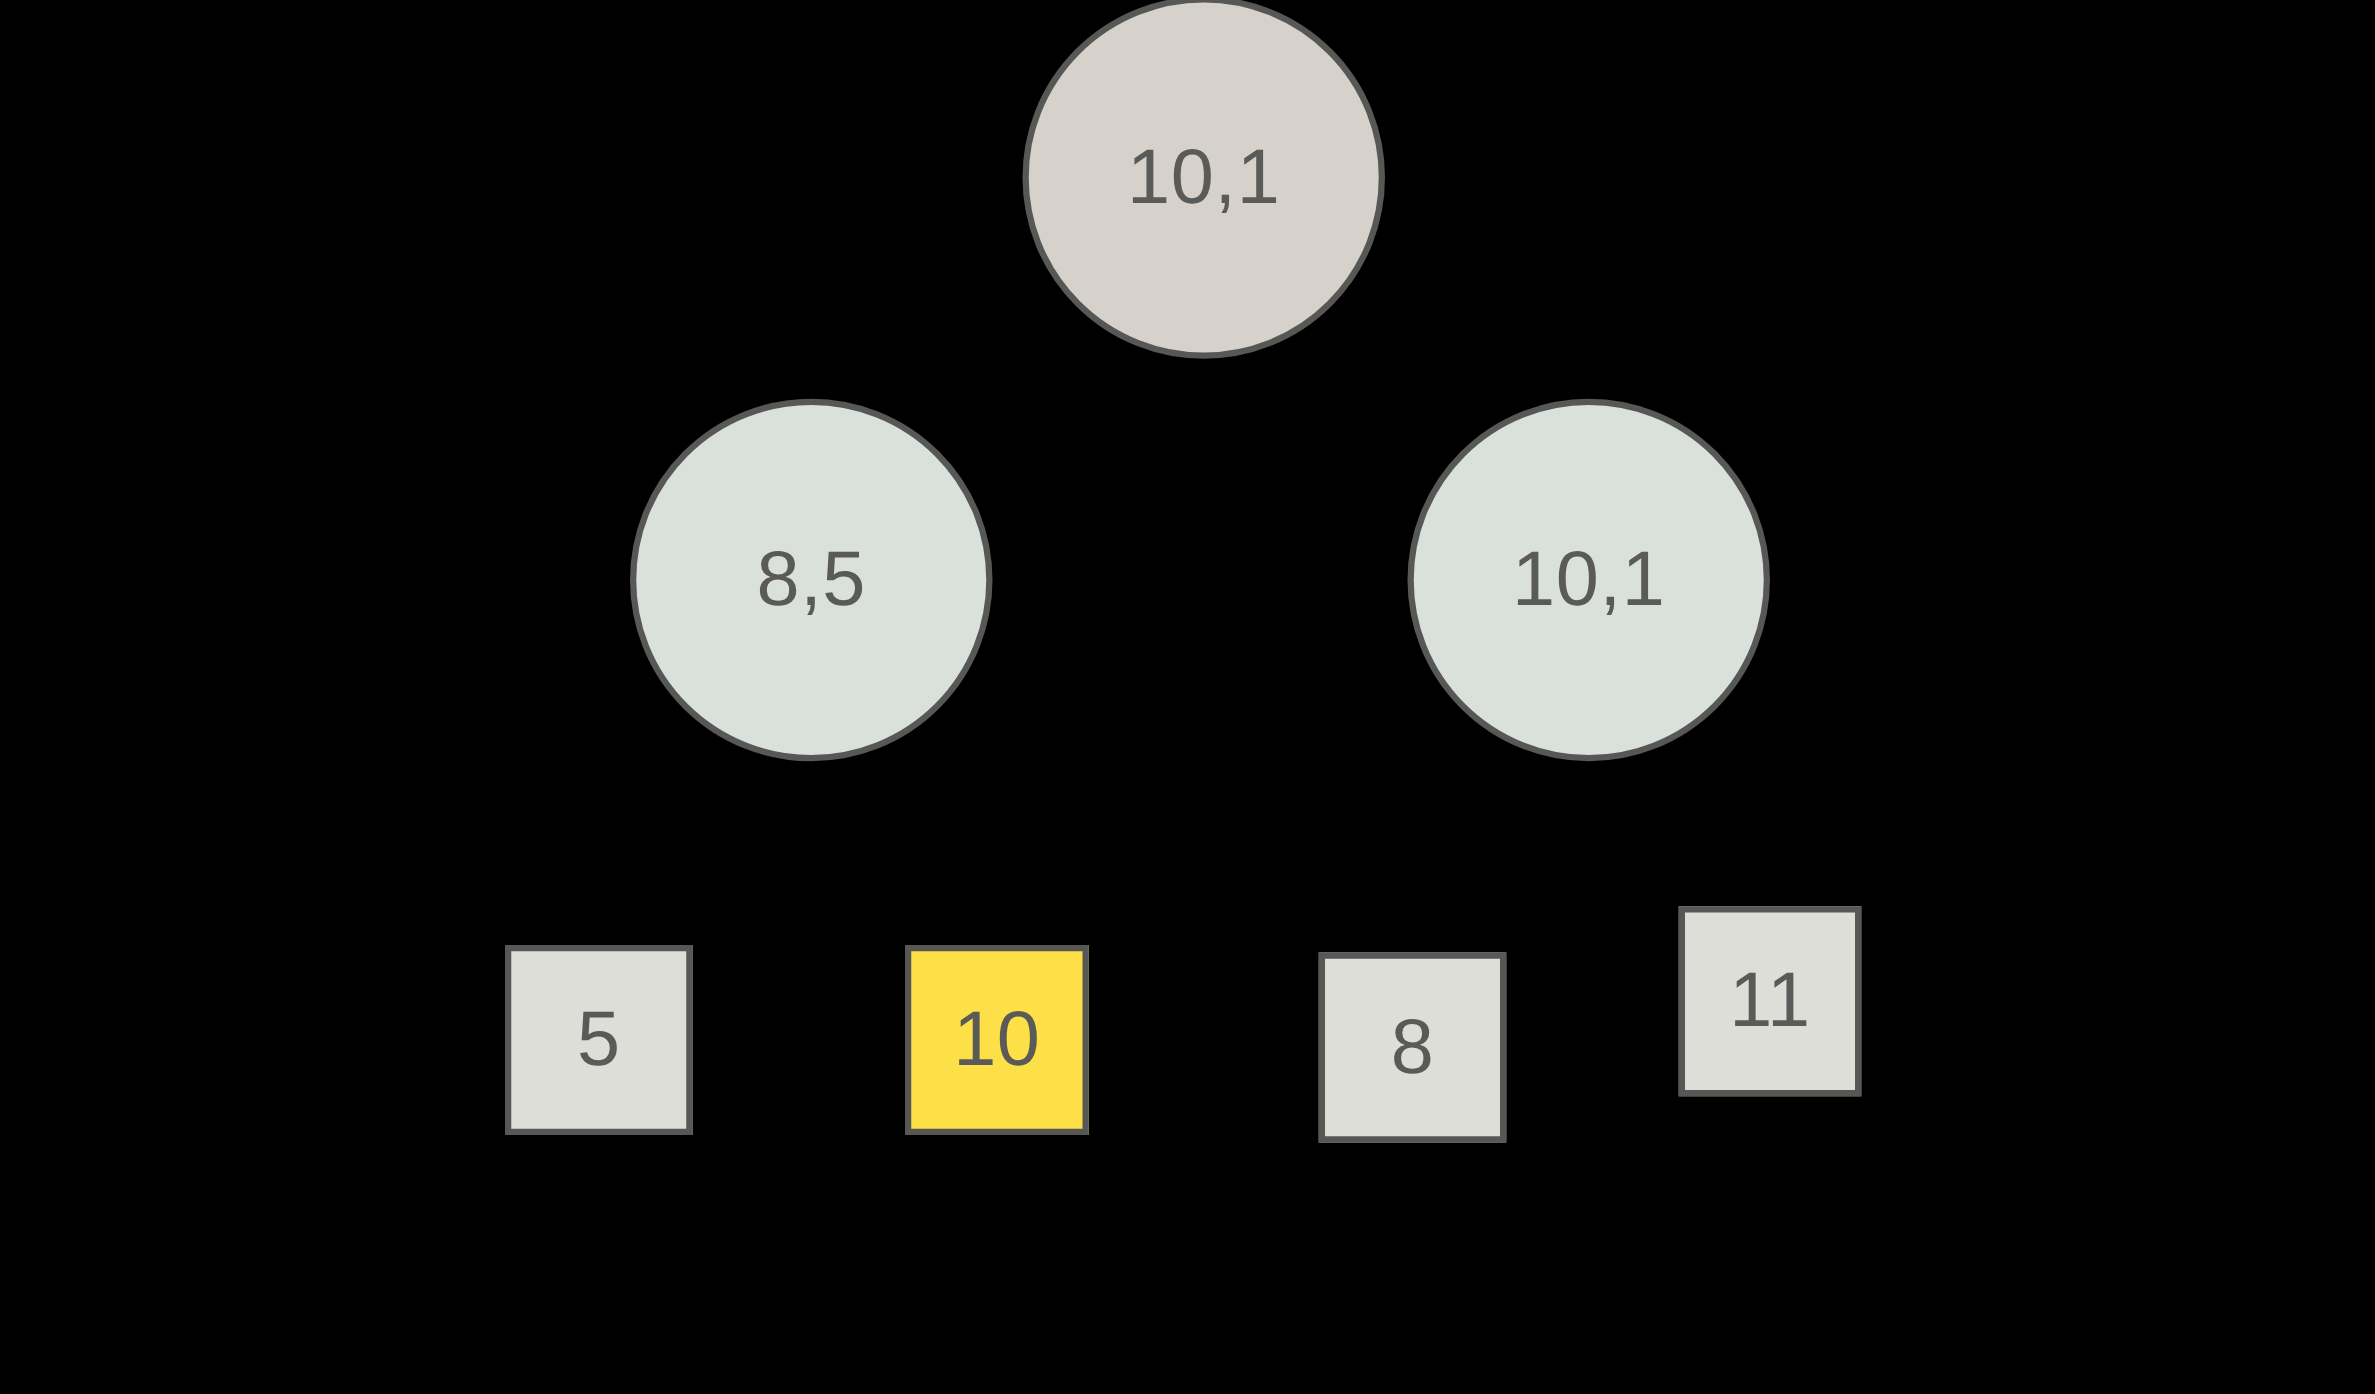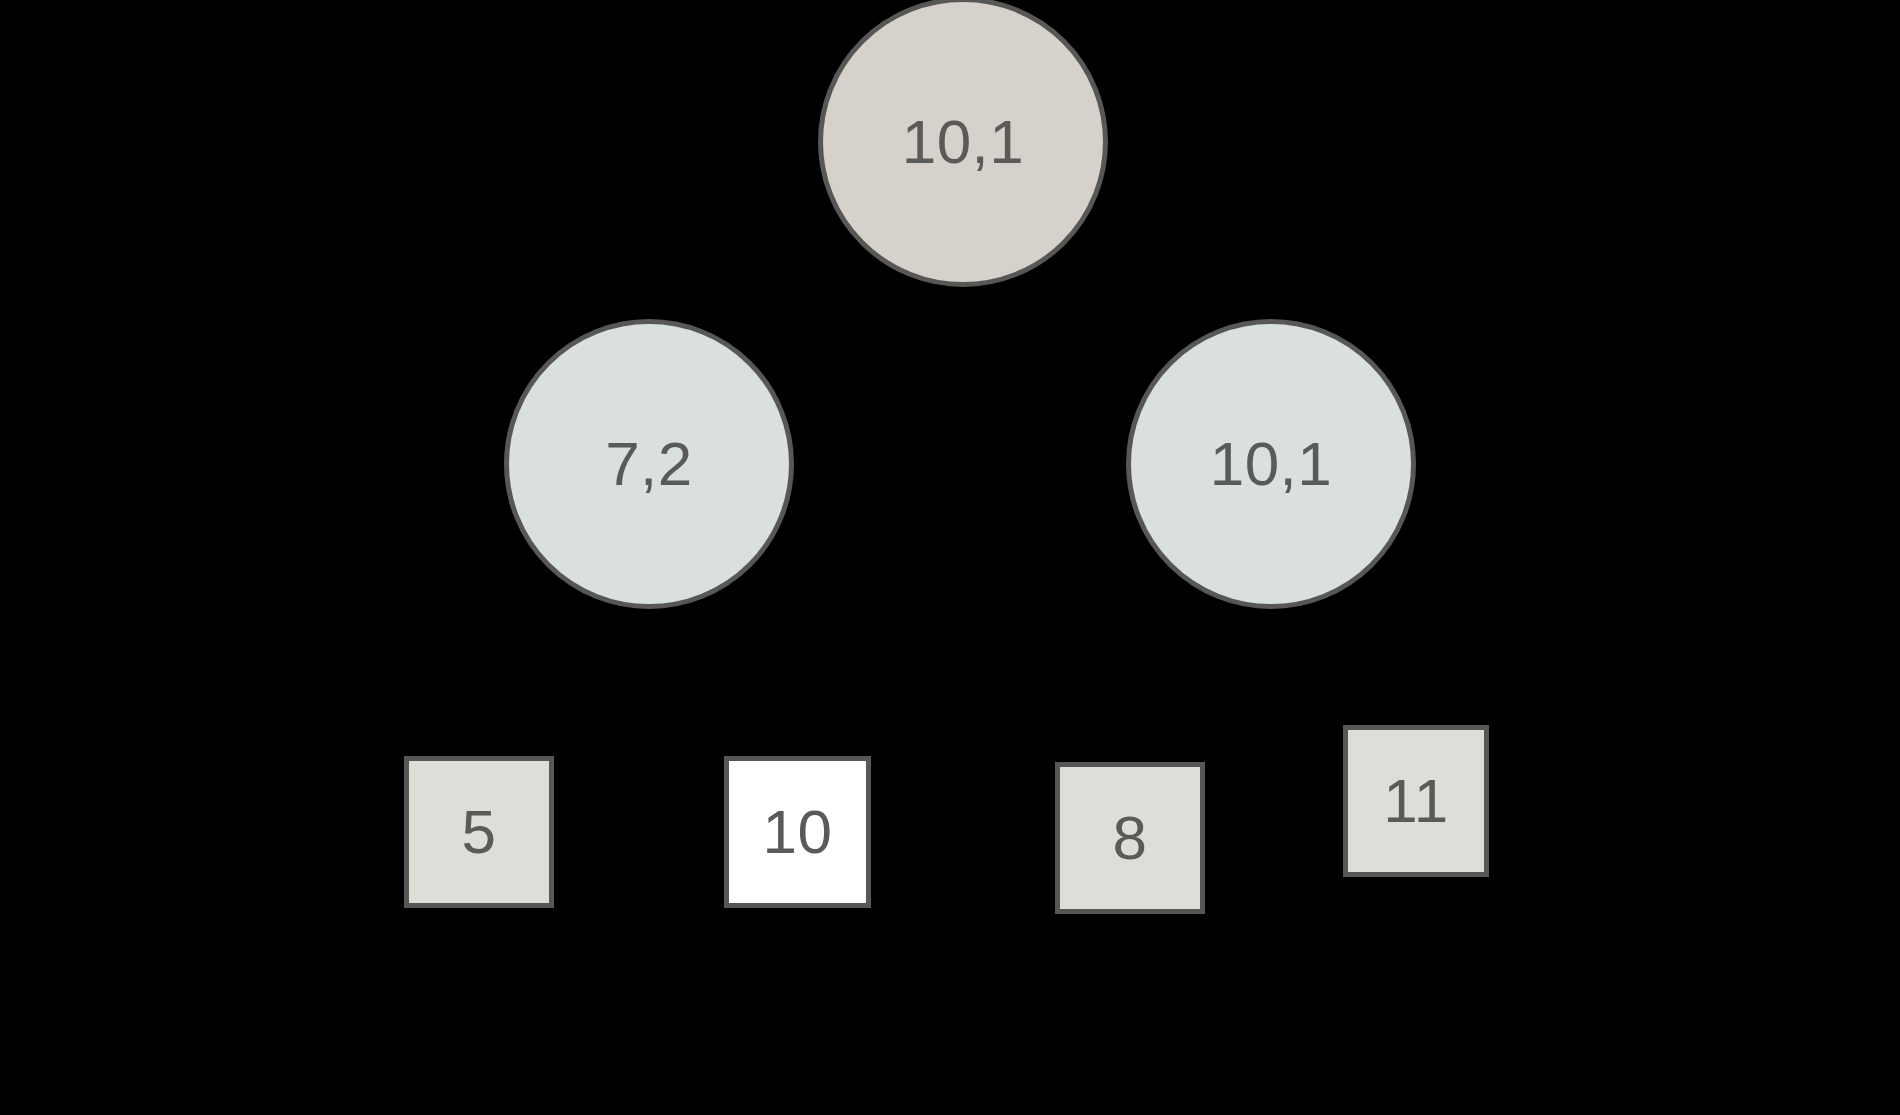--- a/index.html
+++ b/index.html
@@ -67,32 +67,32 @@
 </head>
 <body>
 
 <div id="stage">
 
   <div class="node-circle" id="node-root" style="background:#d6d1cb;">
     <span class="node-label lbl-root">10,1</span>
   </div>
 
   <div class="node-circle" id="node-left" style="background:#dae1dd;">
-    <span class="node-label lbl-inner">7,2</span>
+    <span class="node-label lbl-inner">8,5</span>
   </div>
 
   <div class="node-circle" id="node-right" style="background:#dae1dd;">
     <span class="node-label lbl-inner">10,1</span>
   </div>
 
   <div class="node-square" id="leaf-0" style="background:#deded8;">
     <span class="node-label lbl-leaf">5</span>
   </div>
 
-  <div class="node-square" id="leaf-1" style="background:#ffffff;">
+  <div class="node-square" id="leaf-1" style="background:#fde047;">
     <span class="node-label lbl-leaf">10</span>
   </div>
 
   <div class="node-square" id="leaf-2" style="background:#deded8;">
     <span class="node-label lbl-leaf">8</span>
   </div>
 
   <div class="node-square" id="leaf-3" style="background:#deded8;">
     <span class="node-label lbl-leaf">11</span>
   </div>

